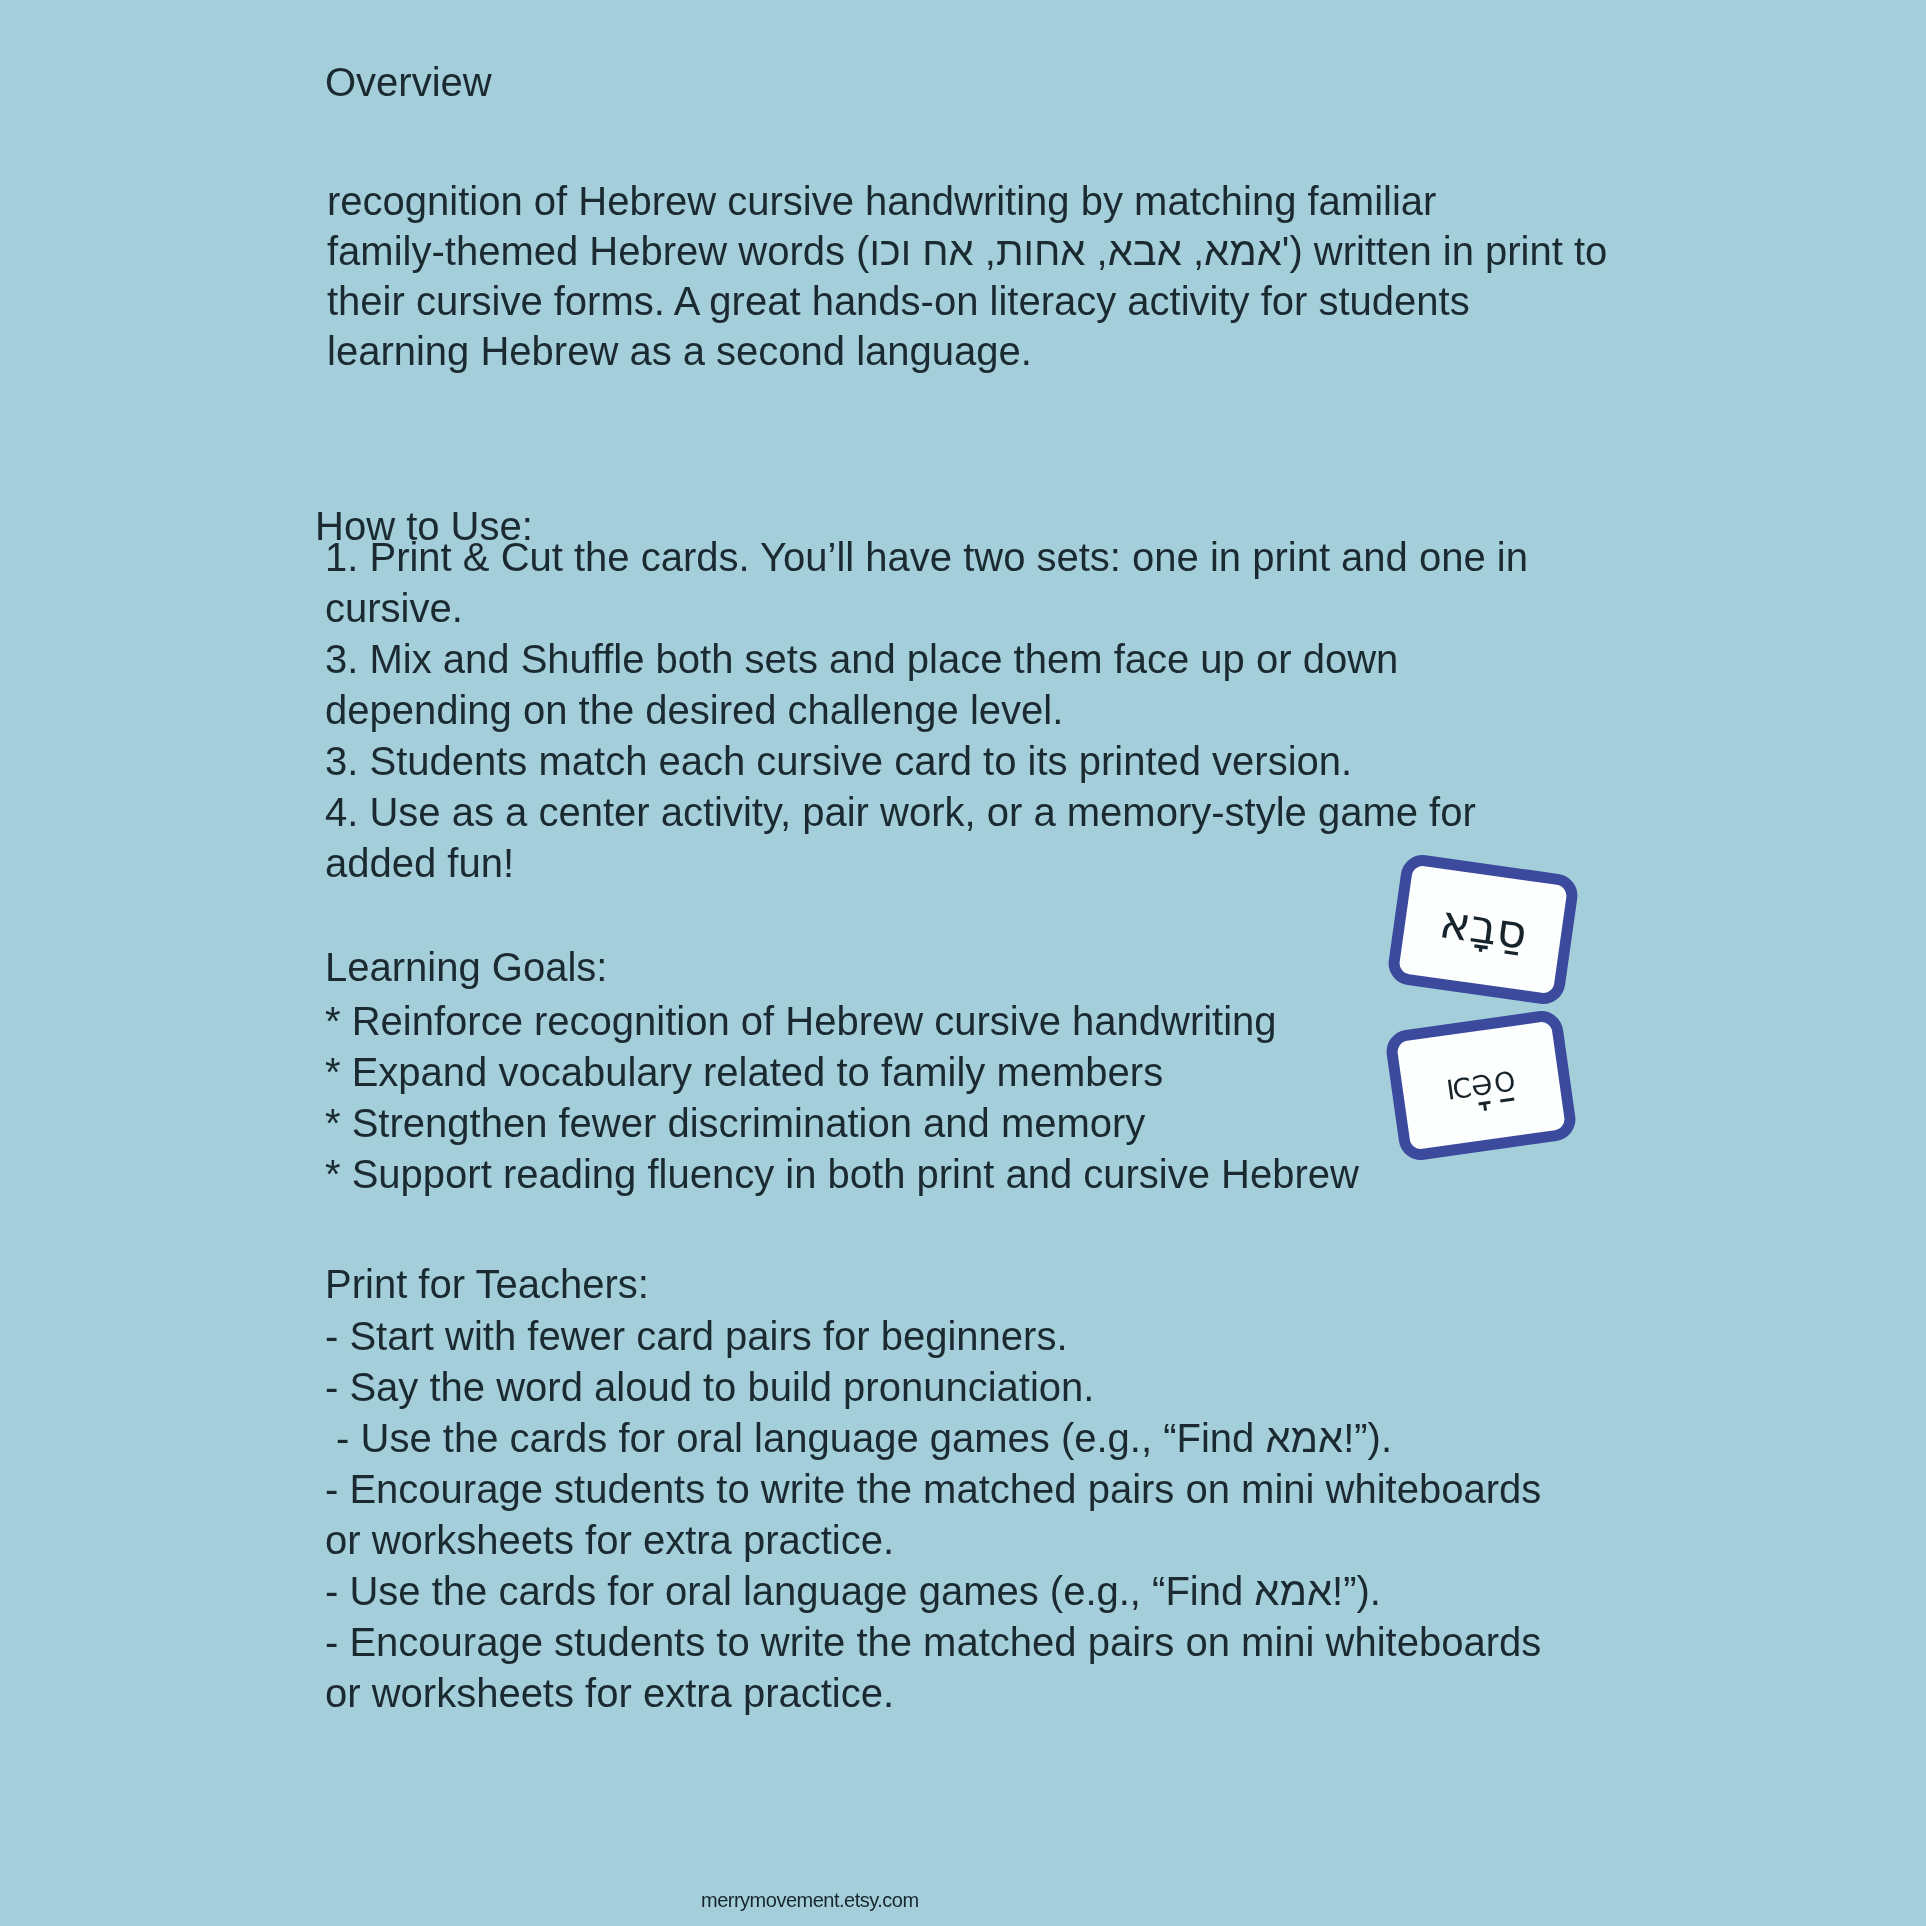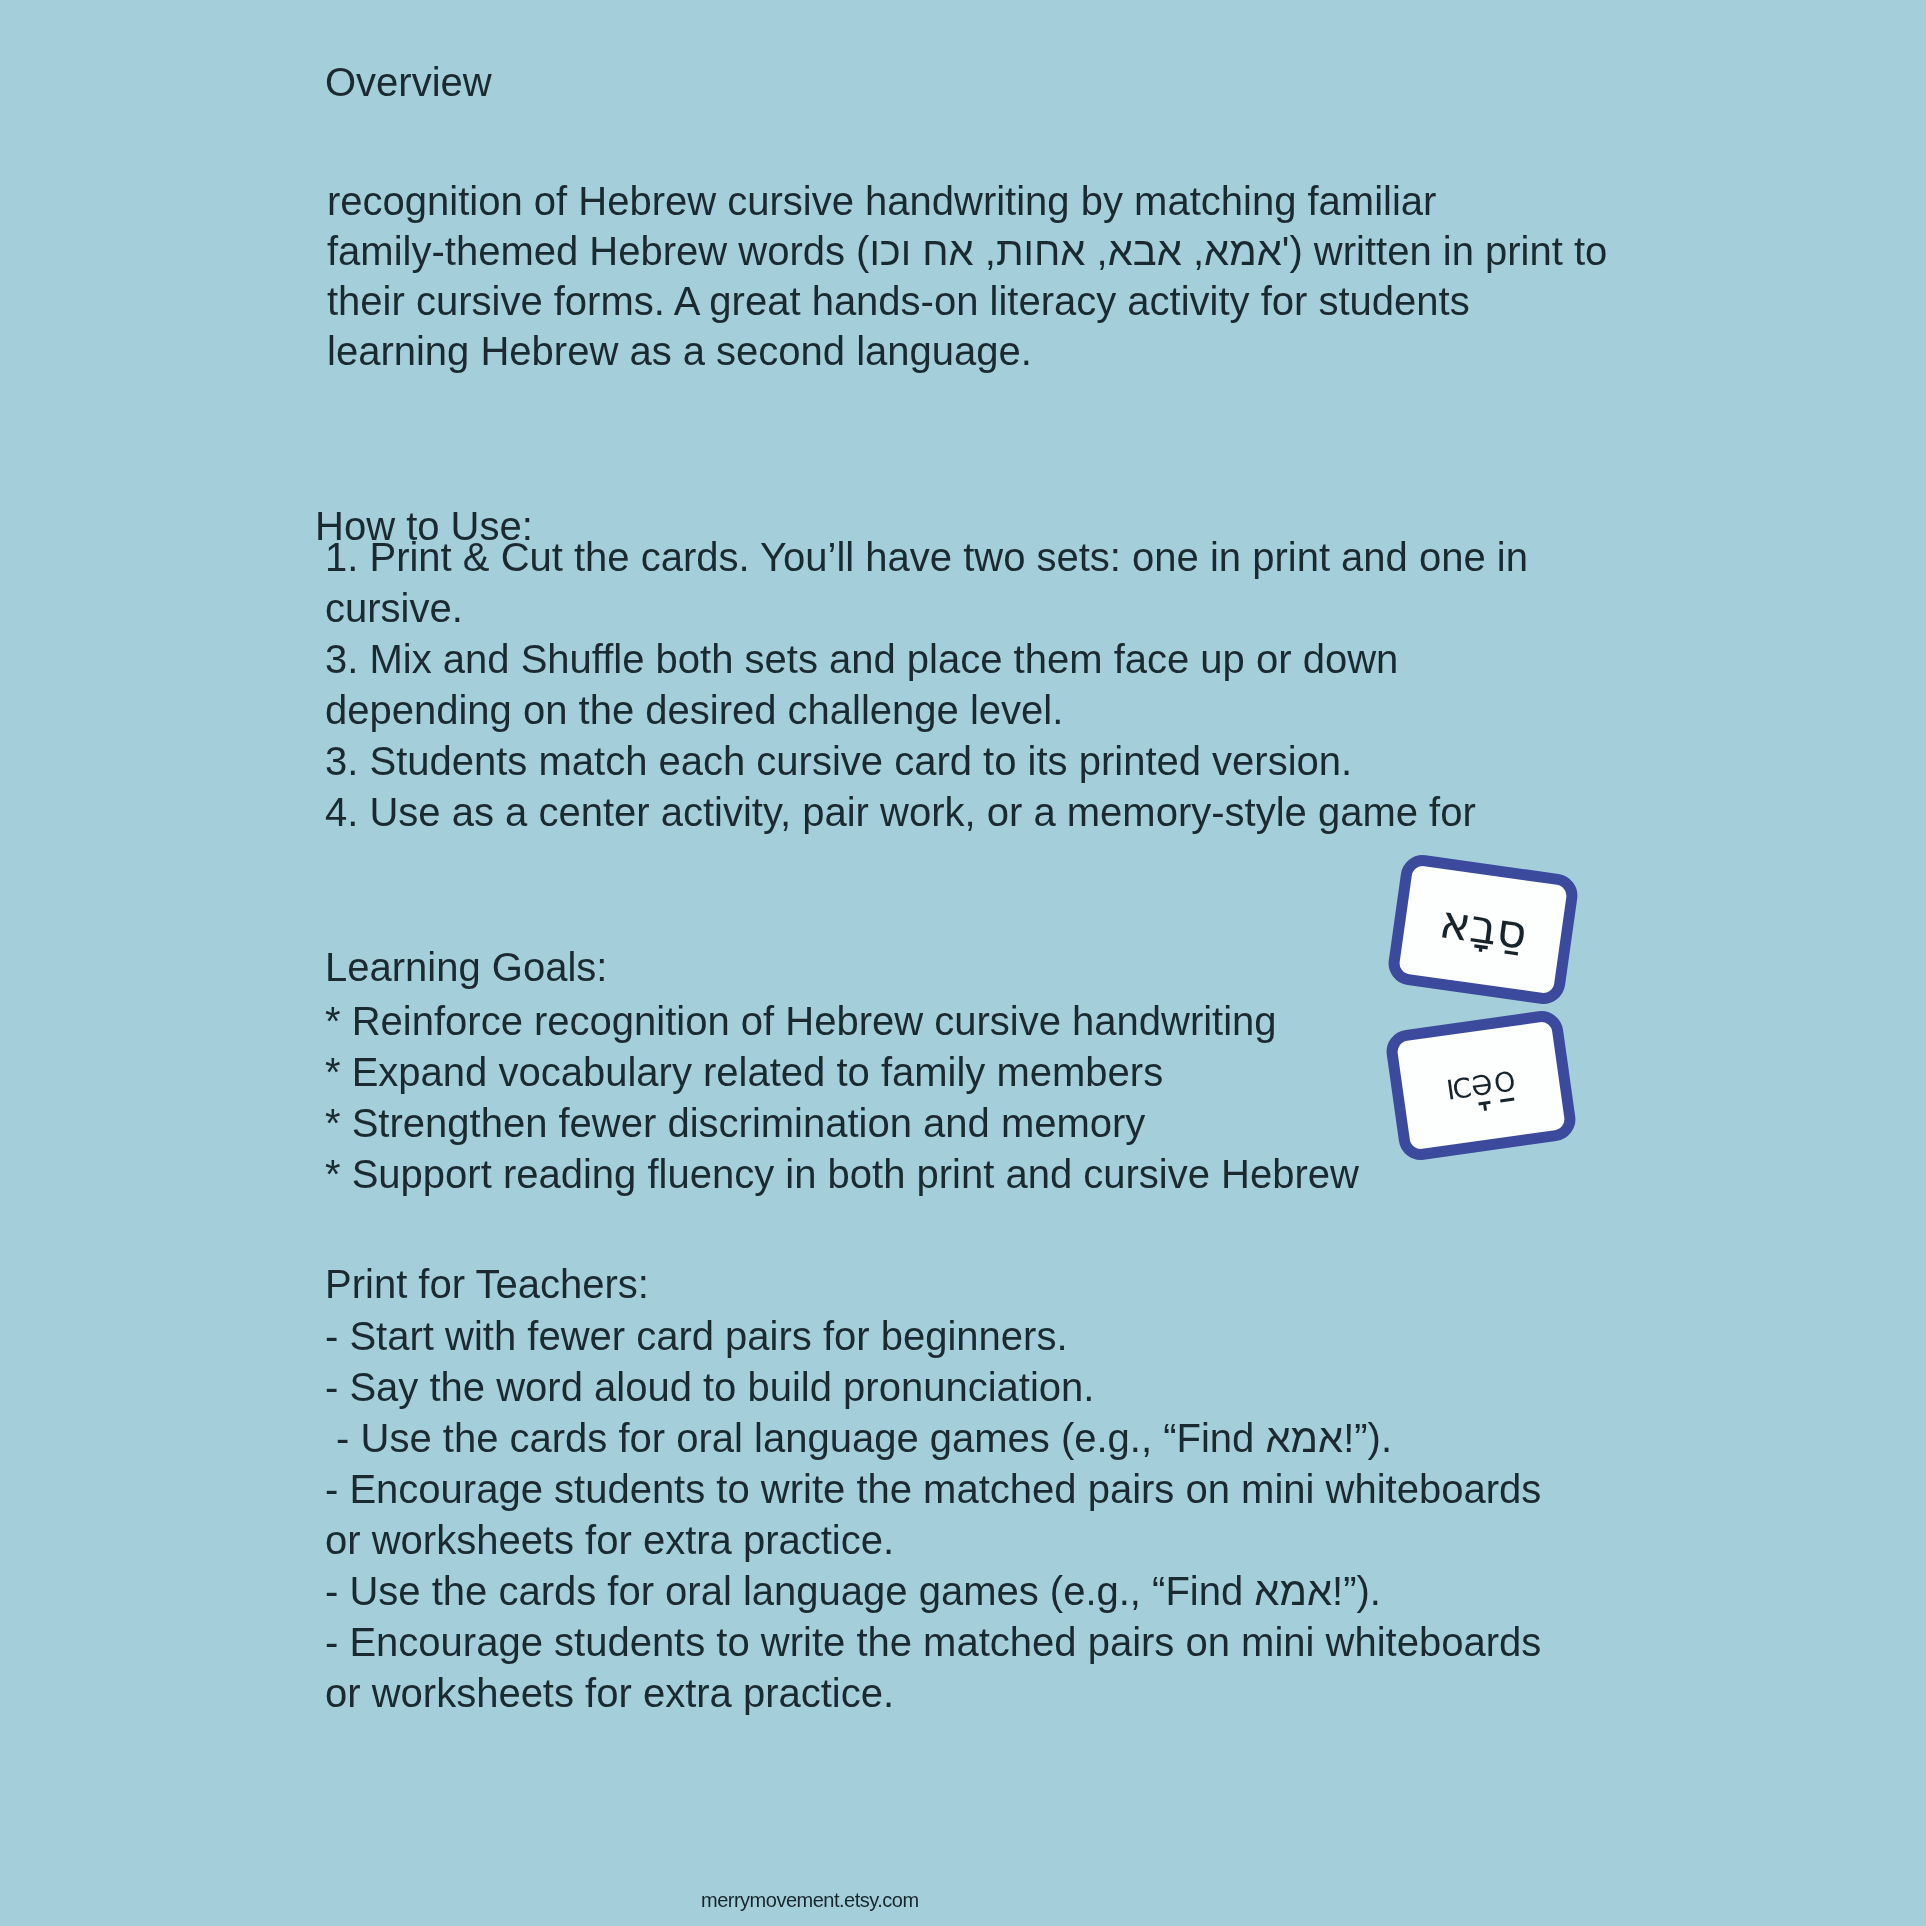--- a/index.html
+++ b/index.html
@@ -90,20 +90,21 @@
   </div>
 
 <div class="abs heading" style="left:315px;top:482px;margin-top:19px;">How to Use:</div>
 <div class="abs" style="left:325px;top:532px;">
     <div class="ln">1. Print &amp; Cut the cards. You’ll have two sets: one in print and one in</div>
     <div class="ln">cursive.</div>
     <div class="ln">3. Mix and Shuffle both sets and place them face up or down</div>
     <div class="ln">depending on the desired challenge level.</div>
     <div class="ln">3. Students match each cursive card to its printed version.</div>
     <div class="ln">4. Use as a center activity, pair work, or a memory-style game for</div>
+    <div class="ln">added fun!</div>
   </div>
 
 <div class="abs heading" style="left:325px;top:942px;">Learning Goals:</div>
 <div class="abs" style="left:325px;top:996px;">
     <div class="ln">* Reinforce recognition of Hebrew cursive handwriting</div>
     <div class="ln">* Expand vocabulary related to family members</div>
     <div class="ln">* Strengthen fewer discrimination and memory</div>
     <div class="ln">* Support reading fluency in both print and cursive Hebrew</div>
   </div>
 

